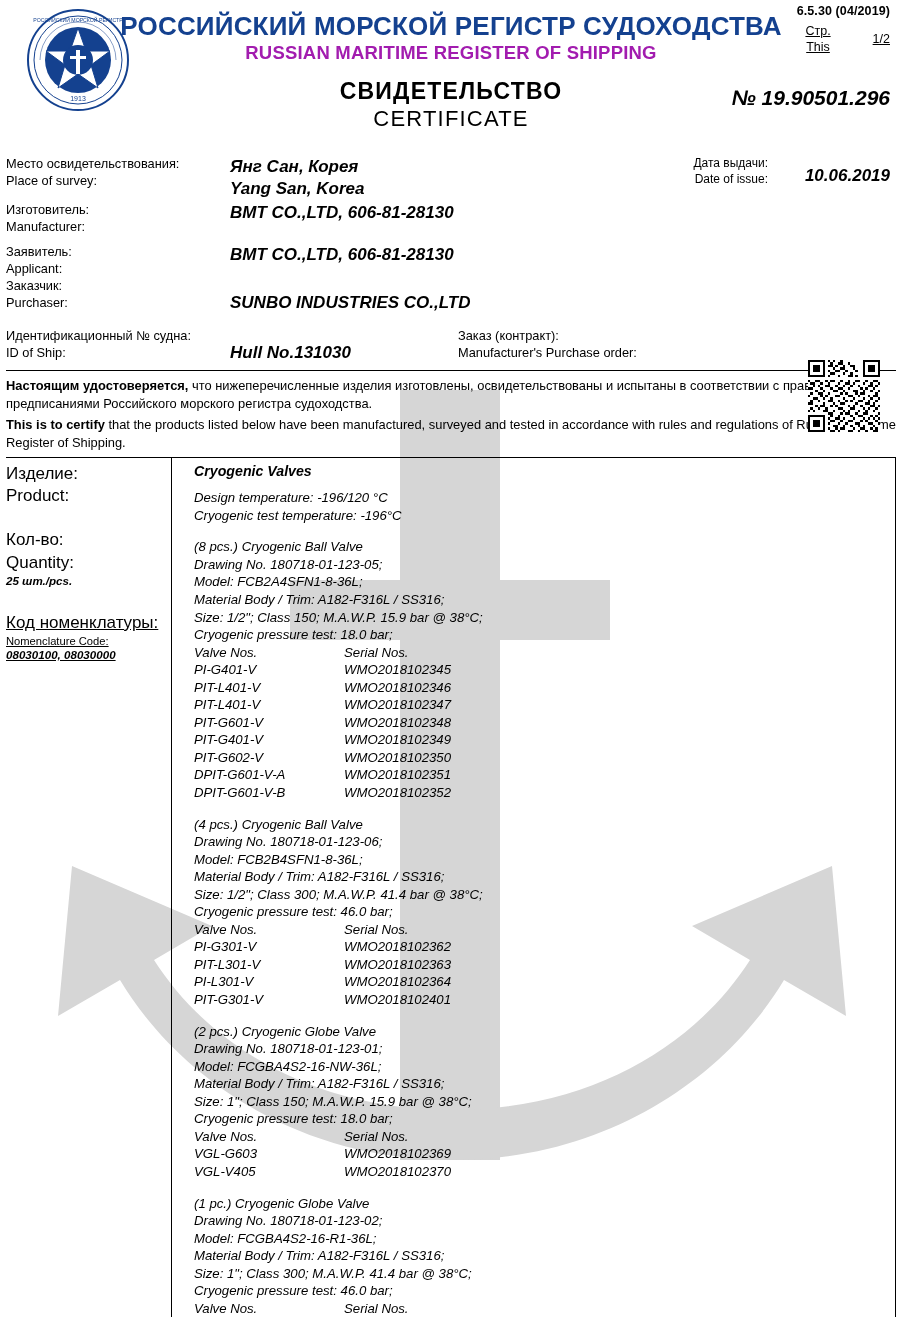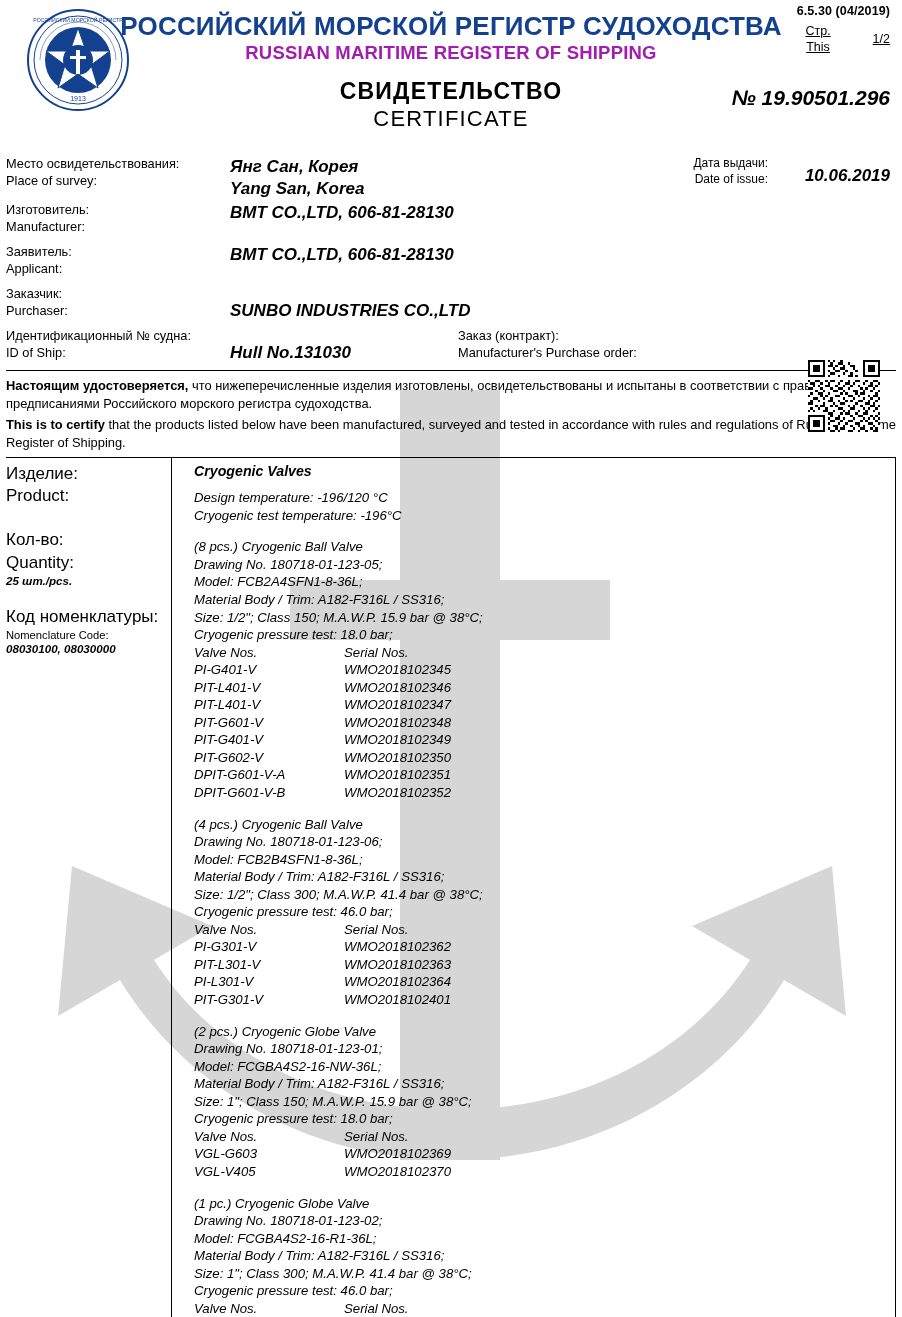--- a/index.html
+++ b/index.html
@@ -281,21 +281,21 @@
       </div>
 
       <div class="frow" style="position:absolute; left:0; top:88px; width:100%;">
         <div class="flabel">
           <div>Заявитель:</div>
           <div>Applicant:</div>
         </div>
         <div class="fvalue">BMT CO.,LTD, 606-81-28130</div>
       </div>
 
-      <div class="frow" style="position:absolute; left:0; top:130px; width:100%;">
+      <div class="frow" style="position:absolute; left:0; top:122px; width:100%;">
         <div class="flabel">
           <div>Заказчик:</div>
           <div>Purchaser:</div>
         </div>
         <div class="fvalue" style="top:14px;">SUNBO INDUSTRIES CO.,LTD</div>
       </div>
 
       <div class="frow" style="position:absolute; left:0; top:172px; width:100%;">
         <div class="flabel">
           <div>Идентификационный № судна:</div>
@@ -528,21 +528,21 @@
       <div class="pleft">
         <div class="blk">
           <div class="lbl-sm">Изделие:</div>
           <div class="lbl-sm">Product:</div>
         </div>
         <div class="blk" style="margin-top:22px;">
           <div class="lbl-sm">Кол-во:</div>
           <div class="lbl-sm">Quantity:</div>
           <div class="lbl-b">25 шт./pcs.</div>
         </div>
-        <div class="blk" style="margin-top:19px;">
+        <div class="blk" style="margin-top:25px;text-decoration:underline;">
           <div class="lbl-sm">Код номенклатуры:</div>
           <div class="lbl-xs">Nomenclature Code:</div>
           <div class="lbl-b">08030100, 08030000</div>
         </div>
       </div>
 
       <div class="pright">
         <div class="prod-title">Cryogenic Valves</div>
 
         <div class="blk">

